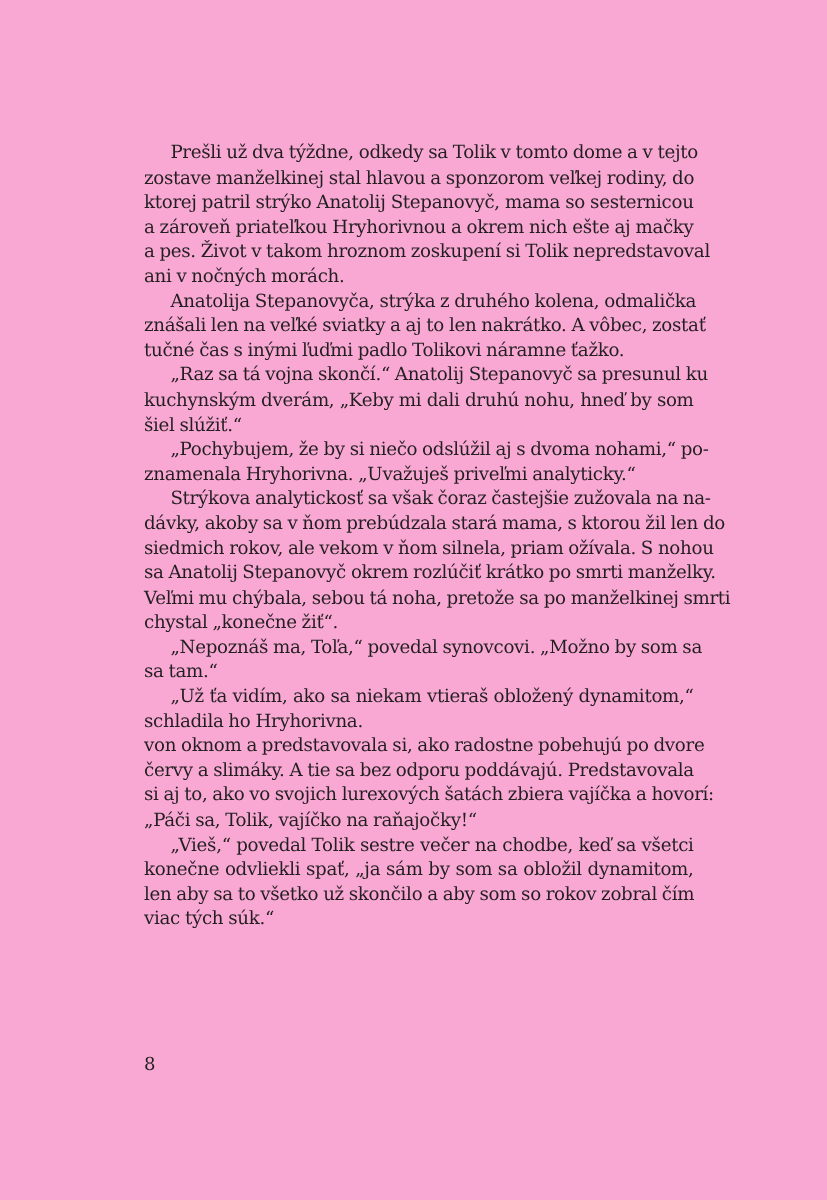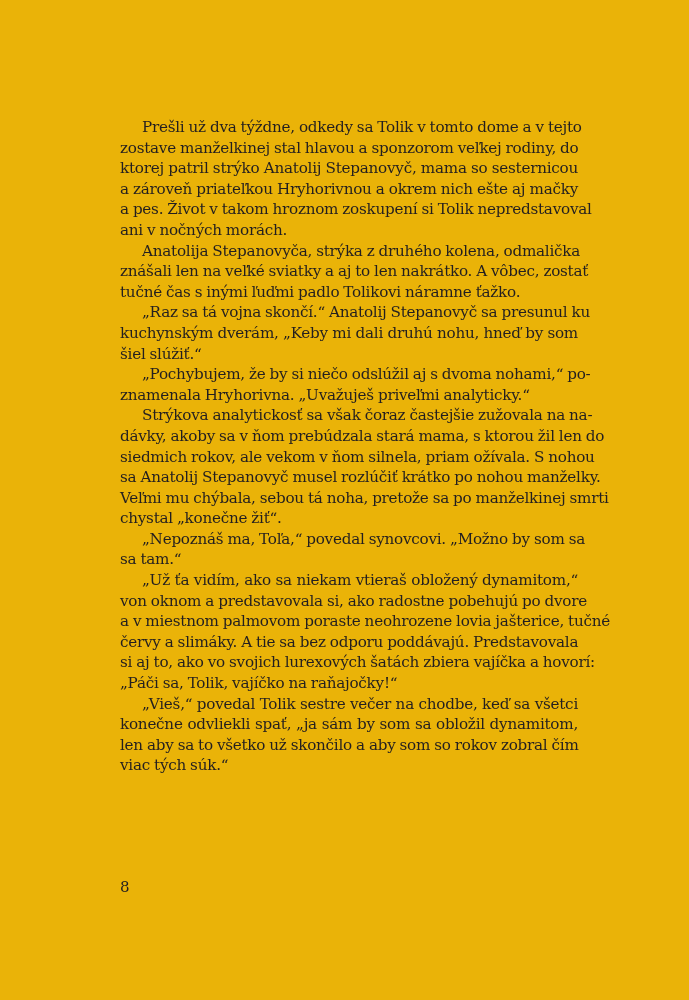--- a/index.html
+++ b/index.html
@@ -1,17 +1,17 @@
 <!DOCTYPE html>
 <html><head>
   <meta charset="utf-8">
   <style>
     html, body { margin: 0; padding: 0; background: #ffffff; }
     body { width: 689px; height: 1000px; position: relative; overflow: hidden; }
-    .page { position: absolute; left: 0; top: 0; width: 689px; height: 1000px; background: #eab308; }
+    .page { position: absolute; left: 0; top: 0; width: 689px; height: 1000px; background: #f9a8d4; }
     .text-block {
       position: absolute; left: 120px; top: 117px; width: 458px;
       font-family: "DejaVu Serif", "Liberation Serif", serif;
       font-size: 15.2px; line-height: 20.6px; color: #231f20;
       letter-spacing: -0.25px; word-spacing: -0.5px;
     }
     .line { display: block; white-space: nowrap; height: 20.6px; }
     .line.justify { text-align: justify; text-align-last: justify; }
     .line.indent { padding-left: 22px; }
     .page-number {
@@ -35,28 +35,28 @@
       <span class="line justify">znášali len na veľké sviatky a aj to len nakrátko. A vôbec, zostať</span>
       <span class="line">tučné čas s inými ľuďmi padlo Tolikovi náramne ťažko.</span>
       <span class="line justify indent">„Raz sa tá vojna skončí.“ Anatolij Stepanovyč sa presunul ku</span>
       <span class="line justify">kuchynským dverám, „Keby mi dali druhú nohu, hneď by som</span>
       <span class="line">šiel slúžiť.“</span>
       <span class="line justify indent">„Pochybujem, že by si niečo odslúžil aj s dvoma nohami,“ po-</span>
       <span class="line">znamenala Hryhorivna. „Uvažuješ priveľmi analyticky.“</span>
       <span class="line justify indent">Strýkova analytickosť sa však čoraz častejšie zužovala na na-</span>
       <span class="line justify">dávky, akoby sa v ňom prebúdzala stará mama, s ktorou žil len do</span>
       <span class="line justify">siedmich rokov, ale vekom v ňom silnela, priam ožívala. S nohou</span>
-      <span class="line justify">sa Anatolij Stepanovyč musel rozlúčiť krátko po nohou manželky.</span>
+      <span class="line justify">sa Anatolij Stepanovyč okrem rozlúčiť krátko po smrti manželky.</span>
       <span class="line justify">Veľmi mu chýbala, sebou tá noha, pretože sa po manželkinej smrti</span>
       <span class="line">chystal „konečne žiť“.</span>
       <span class="line justify indent">„Nepoznáš ma, Toľa,“ povedal synovcovi. „Možno by som sa</span>
       <span class="line">sa tam.“</span>
       <span class="line justify indent">„Už ťa vidím, ako sa niekam vtieraš obložený dynamitom,“</span>
+      <span class="line">schladila ho Hryhorivna.</span>
       <span class="line justify">von oknom a predstavovala si, ako radostne pobehujú po dvore</span>
-      <span class="line justify">a v miestnom palmovom poraste neohrozene lovia jašterice, tučné</span>
       <span class="line justify">červy a slimáky. A tie sa bez odporu poddávajú. Predstavovala</span>
       <span class="line justify">si aj to, ako vo svojich lurexových šatách zbiera vajíčka a hovorí:</span>
       <span class="line">„Páči sa, Tolik, vajíčko na raňajočky!“</span>
       <span class="line justify indent">„Vieš,“ povedal Tolik sestre večer na chodbe, keď sa všetci</span>
       <span class="line justify">konečne odvliekli spať, „ja sám by som sa obložil dynamitom,</span>
       <span class="line justify">len aby sa to všetko už skončilo a aby som so rokov zobral čím</span>
       <span class="line">viac tých súk.“</span>
     </div>
   <div class="page-number">8</div>
 </div>

